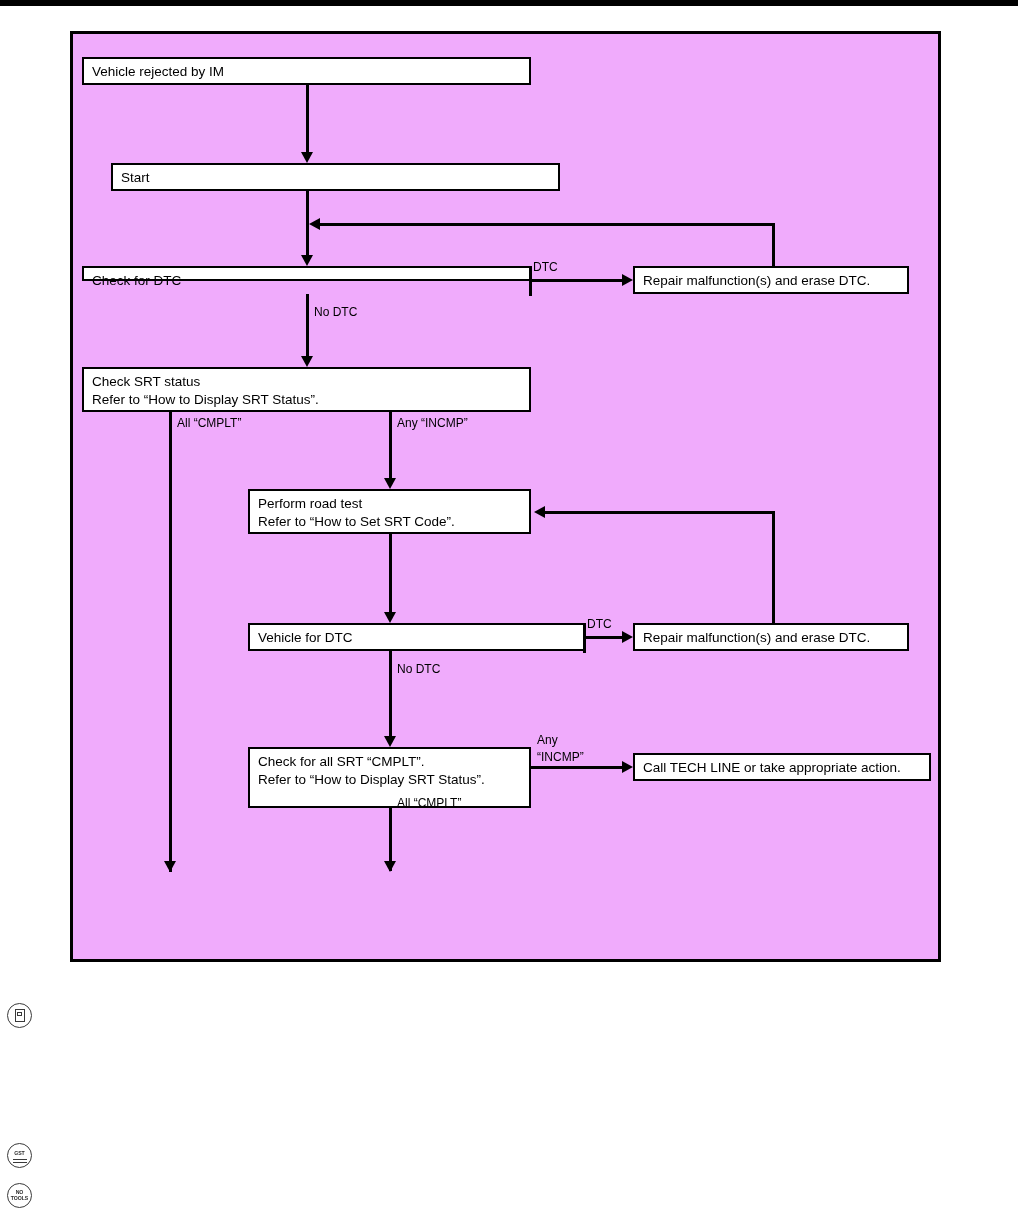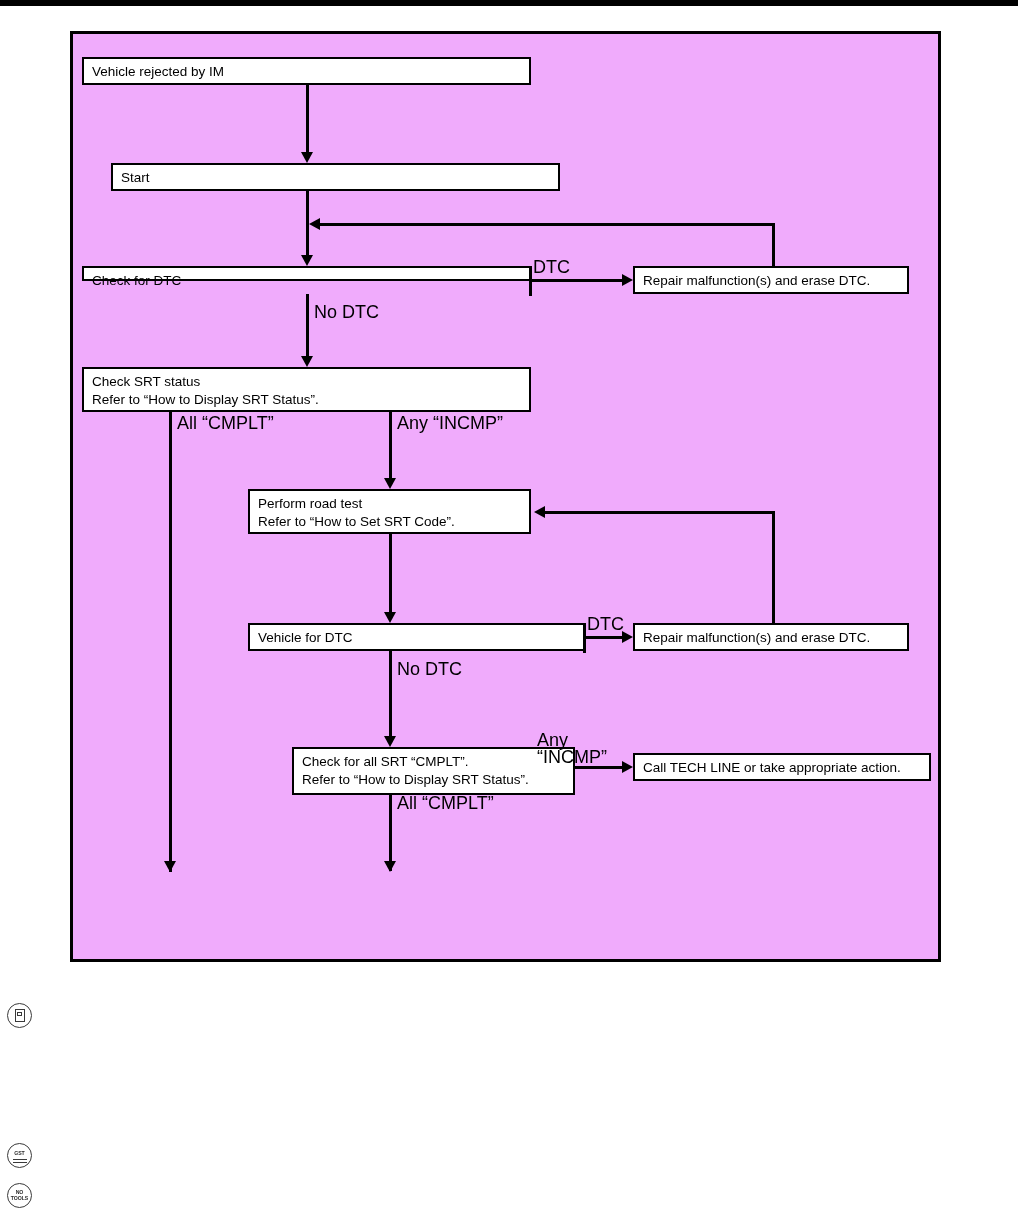--- a/index.html
+++ b/index.html
@@ -77,21 +77,21 @@
   .arr-right {
     position: absolute;
     width: 0; height: 0;
     border-top: 6px solid transparent;
     border-bottom: 6px solid transparent;
     border-left: 11px solid #000000;
     z-index: 3;
   }
   .edge-label {
     position: absolute;
-    font-size: 18px;
+    font-size: 12px;
     line-height: 17px;
     white-space: pre-line;
     z-index: 5;
     background: transparent;
   }
   
   .icon-badge {
     position: absolute;
     border: 1.6px solid #3a3a3a;
     border-radius: 50%;
@@ -154,21 +154,21 @@
   <div class="fbox two" style="left:9px; top:333px; width:449px; height:45px;">Check SRT status
 Refer to “How to Display SRT Status”.</div>
 
   <div class="fbox two" style="left:175px; top:455px; width:283px; height:45px;">Perform road test
 Refer to “How to Set SRT Code”.</div>
 
   <div class="fbox" style="left:175px; top:589px; width:337px; height:28px;">Vehicle for DTC</div>
 
   <div class="fbox" style="left:560px; top:589px; width:276px; height:28px;">Repair malfunction(s) and erase DTC.</div>
 
-  <div class="fbox two" style="left:175px; top:713px; width:283px; height:48px;margin-left:44px;">Check for all SRT “CMPLT”.
+  <div class="fbox two" style="left:175px; top:713px; width:283px; height:61px;">Check for all SRT “CMPLT”.
 Refer to “How to Display SRT Status”.</div>
 
   <div class="fbox" style="left:560px; top:719px; width:298px; height:28px;">Call TECH LINE or take appropriate action.</div>
 
 
   <div class="vline" style="left:233px; top:51px; height:72px;"></div>
   <div class="arr-down" style="left:228px; top:118px;"></div>
 
   <div class="vline" style="left:233px; top:157px; height:69px;"></div>
   <div class="arr-down" style="left:228px; top:221px;"></div>

